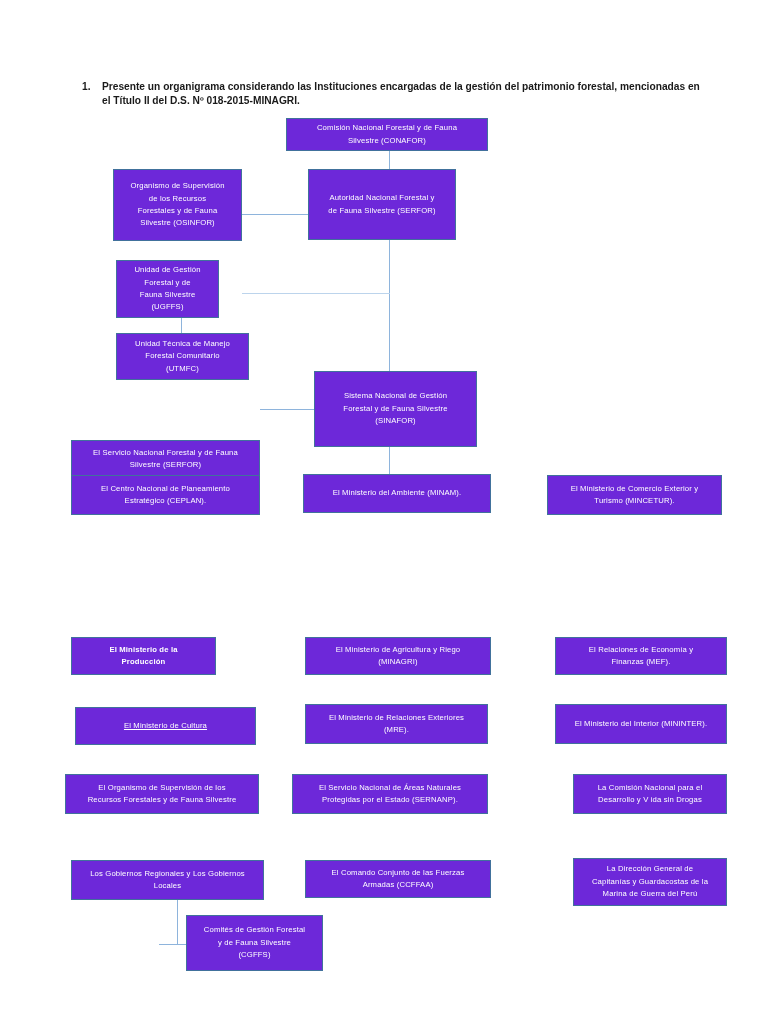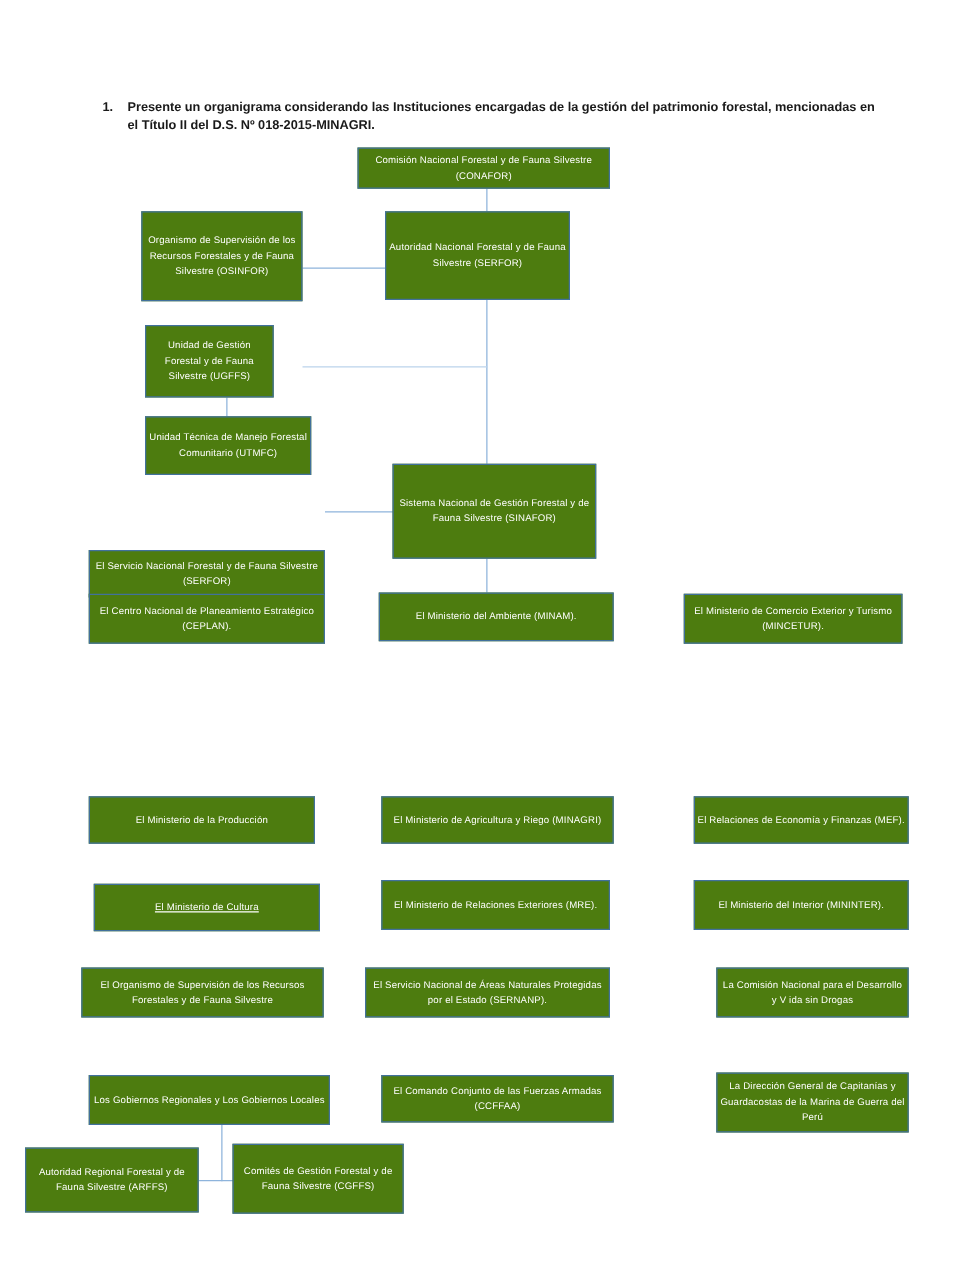--- a/index.html
+++ b/index.html
@@ -38,31 +38,31 @@
     top: 0px;
     width: 18px;
   }
   .heading .txt {
     display: block;
     margin-left: 20px;
   }
   
   .node {
     position: absolute;
-    background: #4d7c0f;
+    background: #6d28d9;
     border: 1px solid #41719C;
     box-sizing: border-box;
     color: #ffffff;
     font-size: 7.7px;
     line-height: 1.62;
     display: flex;
     align-items: center;
     justify-content: flex-end;
     text-align: center;
-    padding: 2px 2px;
+    padding: 2px 16px;
     letter-spacing: 0.15px;
   }
   .node span { display: block; width: 100%; }
 
   
   .conn {
     position: absolute;
     background: #8EB4DC;
   }
   .conn.v { width: 1px; }
@@ -132,21 +132,21 @@
   </div>
 
   <div class="node" style="left:303px; top:474px; width:188px; height:39px;">
     <span>El Ministerio del Ambiente (MINAM).</span>
   </div>
 
   <div class="node" style="left:547px; top:475px; width:175px; height:40px;">
     <span>El Ministerio de Comercio Exterior y Turismo (MINCETUR).</span>
   </div>
 
-  <div class="node" style="left:71px; top:637px; width:181px; height:38px;">
+  <div class="node" style="left:71px; top:637px; width:145px; height:38px;font-weight:bold;">
     <span>El Ministerio de la Producción</span>
   </div>
 
   <div class="node" style="left:305px; top:637px; width:186px; height:38px;">
     <span>El Ministerio de Agricultura y Riego (MINAGRI)</span>
   </div>
 
   <div class="node" style="left:555px; top:637px; width:172px; height:38px;">
     <span>El Relaciones de Economía y Finanzas (MEF).</span>
   </div>
@@ -180,21 +180,18 @@
   </div>
 
   <div class="node" style="left:305px; top:860px; width:186px; height:38px;">
     <span>El Comando Conjunto de las Fuerzas Armadas (CCFFAA)</span>
   </div>
 
   <div class="node" style="left:573px; top:858px; width:154px; height:48px;">
     <span>La Dirección General de Capitanías y Guardacostas de la Marina de Guerra del Perú</span>
   </div>
 
-  <div class="node" style="left:20px; top:918px; width:139px; height:52px;">
-    <span>Autoridad Regional Forestal y de Fauna Silvestre (ARFFS)</span>
-  </div>
 
   <div class="node" style="left:186px; top:915px; width:137px; height:56px;">
     <span>Comités de Gestión Forestal y de Fauna Silvestre (CGFFS)</span>
   </div>
 
 </div>
 
 </body></html>

